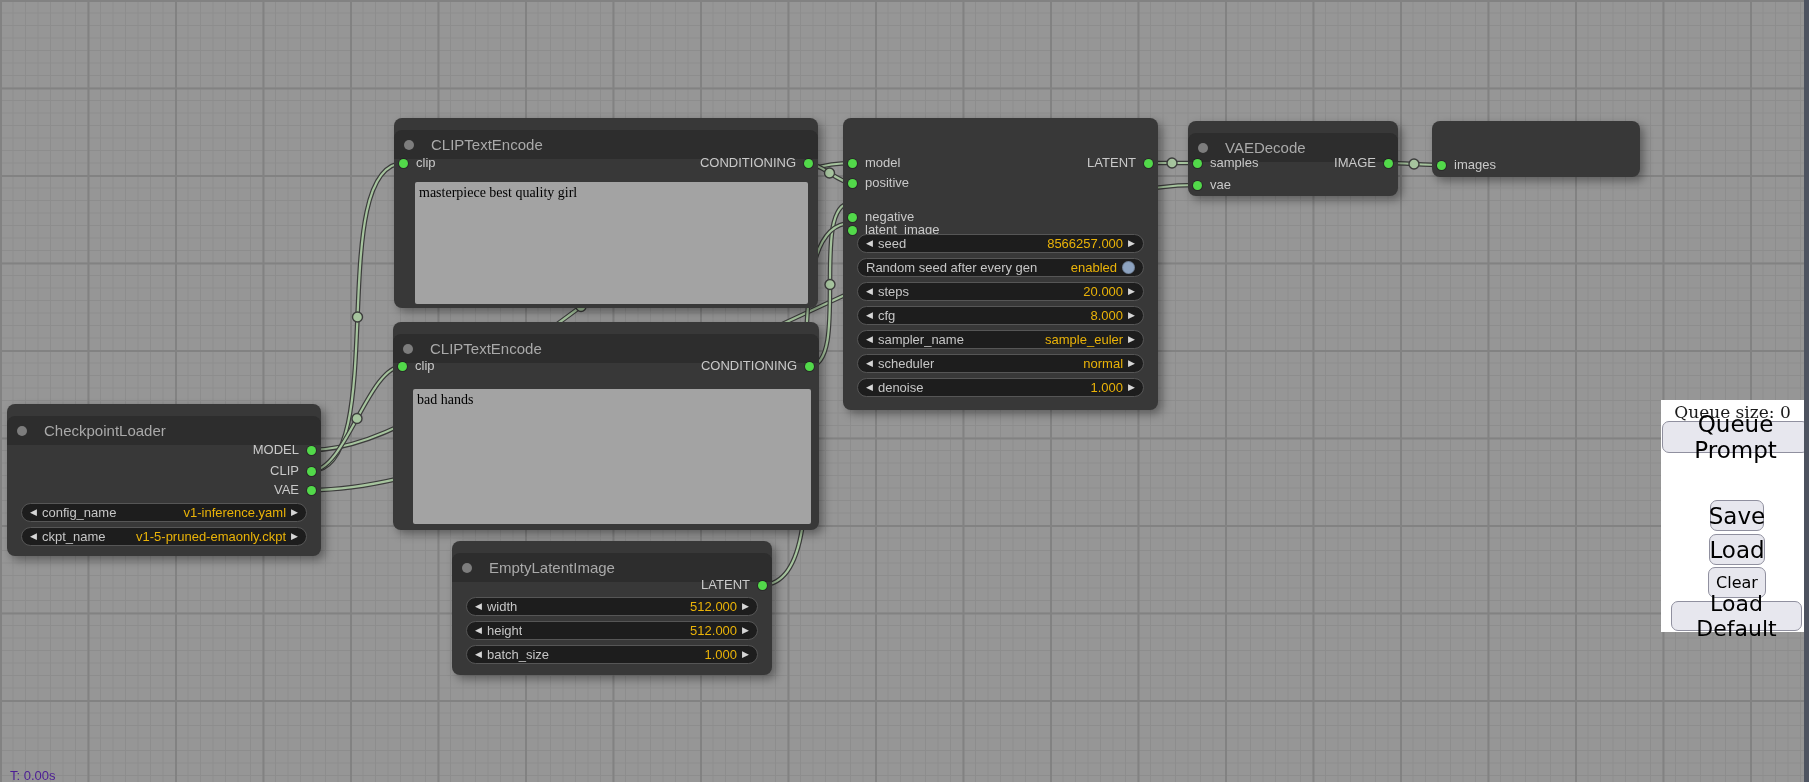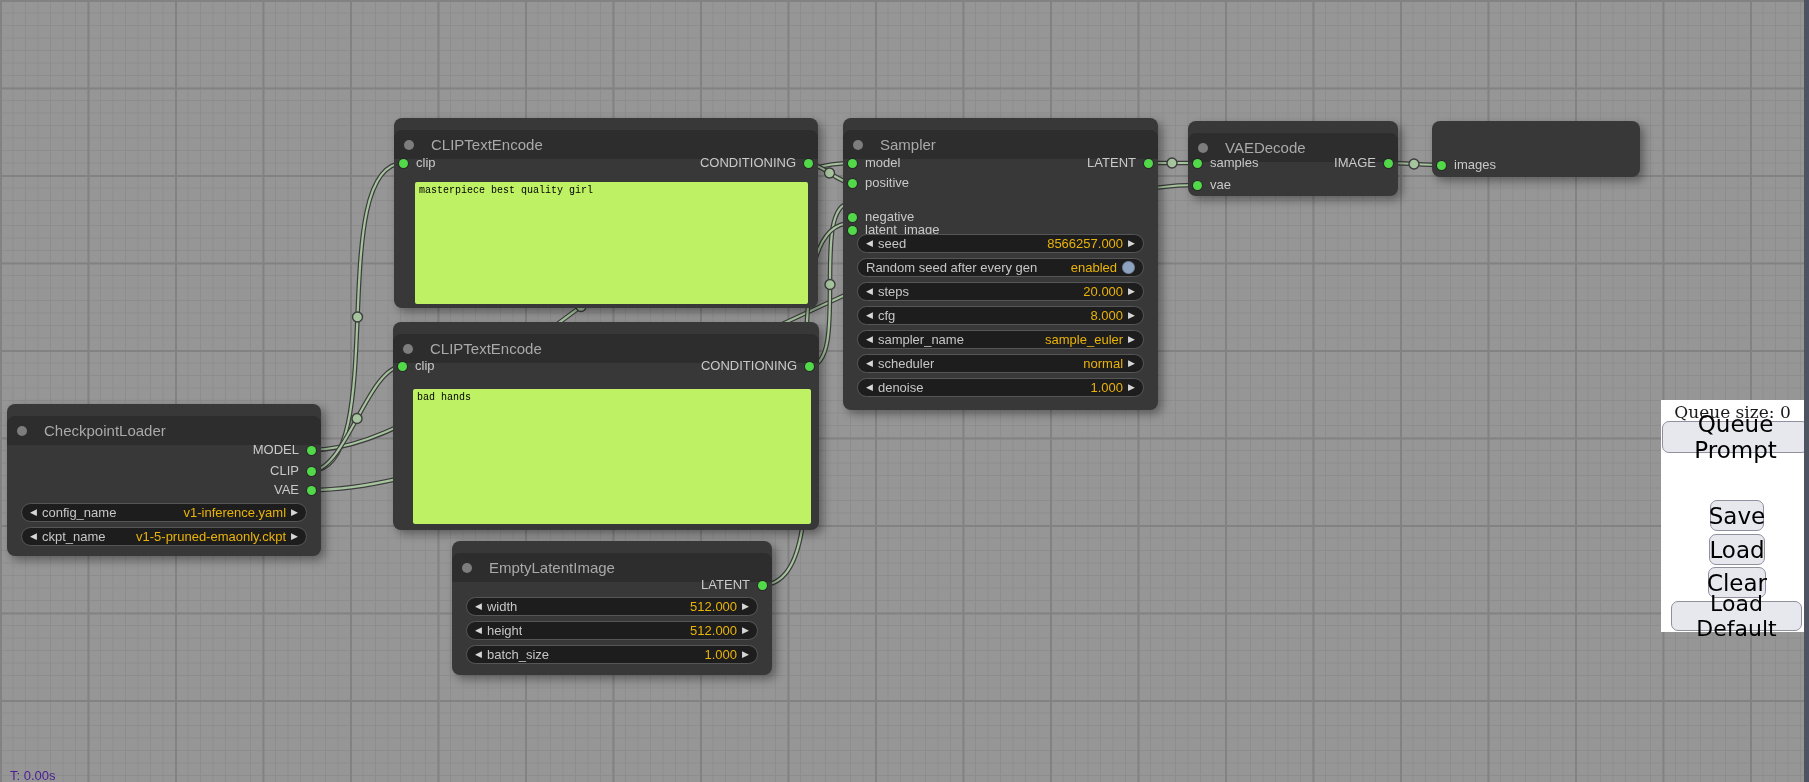--- a/index.html
+++ b/index.html
@@ -56,23 +56,23 @@
   .widget .arrow{font-size:9px; color:#d6d6d6; line-height:19px;}
   .widget .wlbl{overflow:hidden;}
   .widget .spacer{flex:1;}
   .widget .wval{color:#eab308;}
   .widget .toggle{
     width:13px; height:13px; border-radius:50%;
     background:#8da3c0; box-shadow:inset 0 0 0 1px rgba(0,0,0,.2);
   }
   .node textarea{
     position:absolute; box-sizing:border-box;
-    background:#bef264; color:#000;
+    background:#a3a3a3; color:#000;
     border:none; border-radius:2px; resize:none; overflow:hidden;
-    font-family:Liberation Mono, monospace; font-size:10px; line-height:1.3;
+    font-family:Liberation Serif, serif; font-size:14px; line-height:1.3;
     padding:2px 4px; outline:none;
   }
   
   #stats{
     position:absolute; left:10px; top:768px; z-index:1;
     font-size:13px; color:#4c1d95;
   }
   
   #menu{
     position:absolute; left:1661px; top:400px; width:143px; height:232px;
@@ -85,21 +85,21 @@
   .mbtn{
     position:absolute; z-index:5; box-sizing:border-box;
     background:#e7e7ee; border:1px solid #90909f; border-radius:7px;
     font-family:"DejaVu Sans", sans-serif; color:#000;
     display:flex; align-items:center; justify-content:center;
     padding:0; cursor:pointer;
   }
   #btn-queue-prompt{left:1662px; top:421px; width:147px; height:32px; font-size:23px;}
   #btn-save {left:1710px; top:500px; width:54px; height:31px; font-size:23px;}
   #btn-load {left:1709px; top:534px; width:56px; height:31px; font-size:23px;}
-  #btn-clear{left:1708px; top:567px; width:58px; height:31px; font-size:23px;}
+  #btn-clear{left:1708px; top:567px; width:58px; height:31px; font-size:16px;}
   #btn-load-default{left:1671px; top:601px; width:131px; height:30px; font-size:22px;}
   
   #edge-strip{
     position:absolute; right:0; top:0; width:5px; height:782px;
     background:#4d5360; z-index:6;
   }
 </style>
 </head>
 <body>
 
@@ -222,24 +222,20 @@
         </div>
         <div class="widget" style="left: 14px; width: 292px; top: 103.5px;">
           <span class="arrow">◀</span>
           <span class="wlbl">batch_size</span>
           <span class="spacer"></span>
           <span class="wval">1.000</span>
           <span class="arrow">▶</span>
         </div>
       </div>
       <div class="node" style="left: 843px; top: 118px; width: 315px; height: 292px;">
-        <div class="node-title">
-          <span class="title-dot"></span>
-          <span class="t">Sampler</span>
-        </div>
         <div class="slot in" style="top: 37px; left: 0px; width: 315px;">
           <span class="slot-dot"></span>
           <span class="lbl">model</span>
         </div>
         <div class="slot in" style="top: 57px; left: 0px; width: 315px;">
           <span class="slot-dot"></span>
           <span class="lbl">positive</span>
         </div>
         <div class="slot in" style="top: 77px; left: 0px; width: 315px; margin-top: 14px;">
           <span class="slot-dot"></span>

